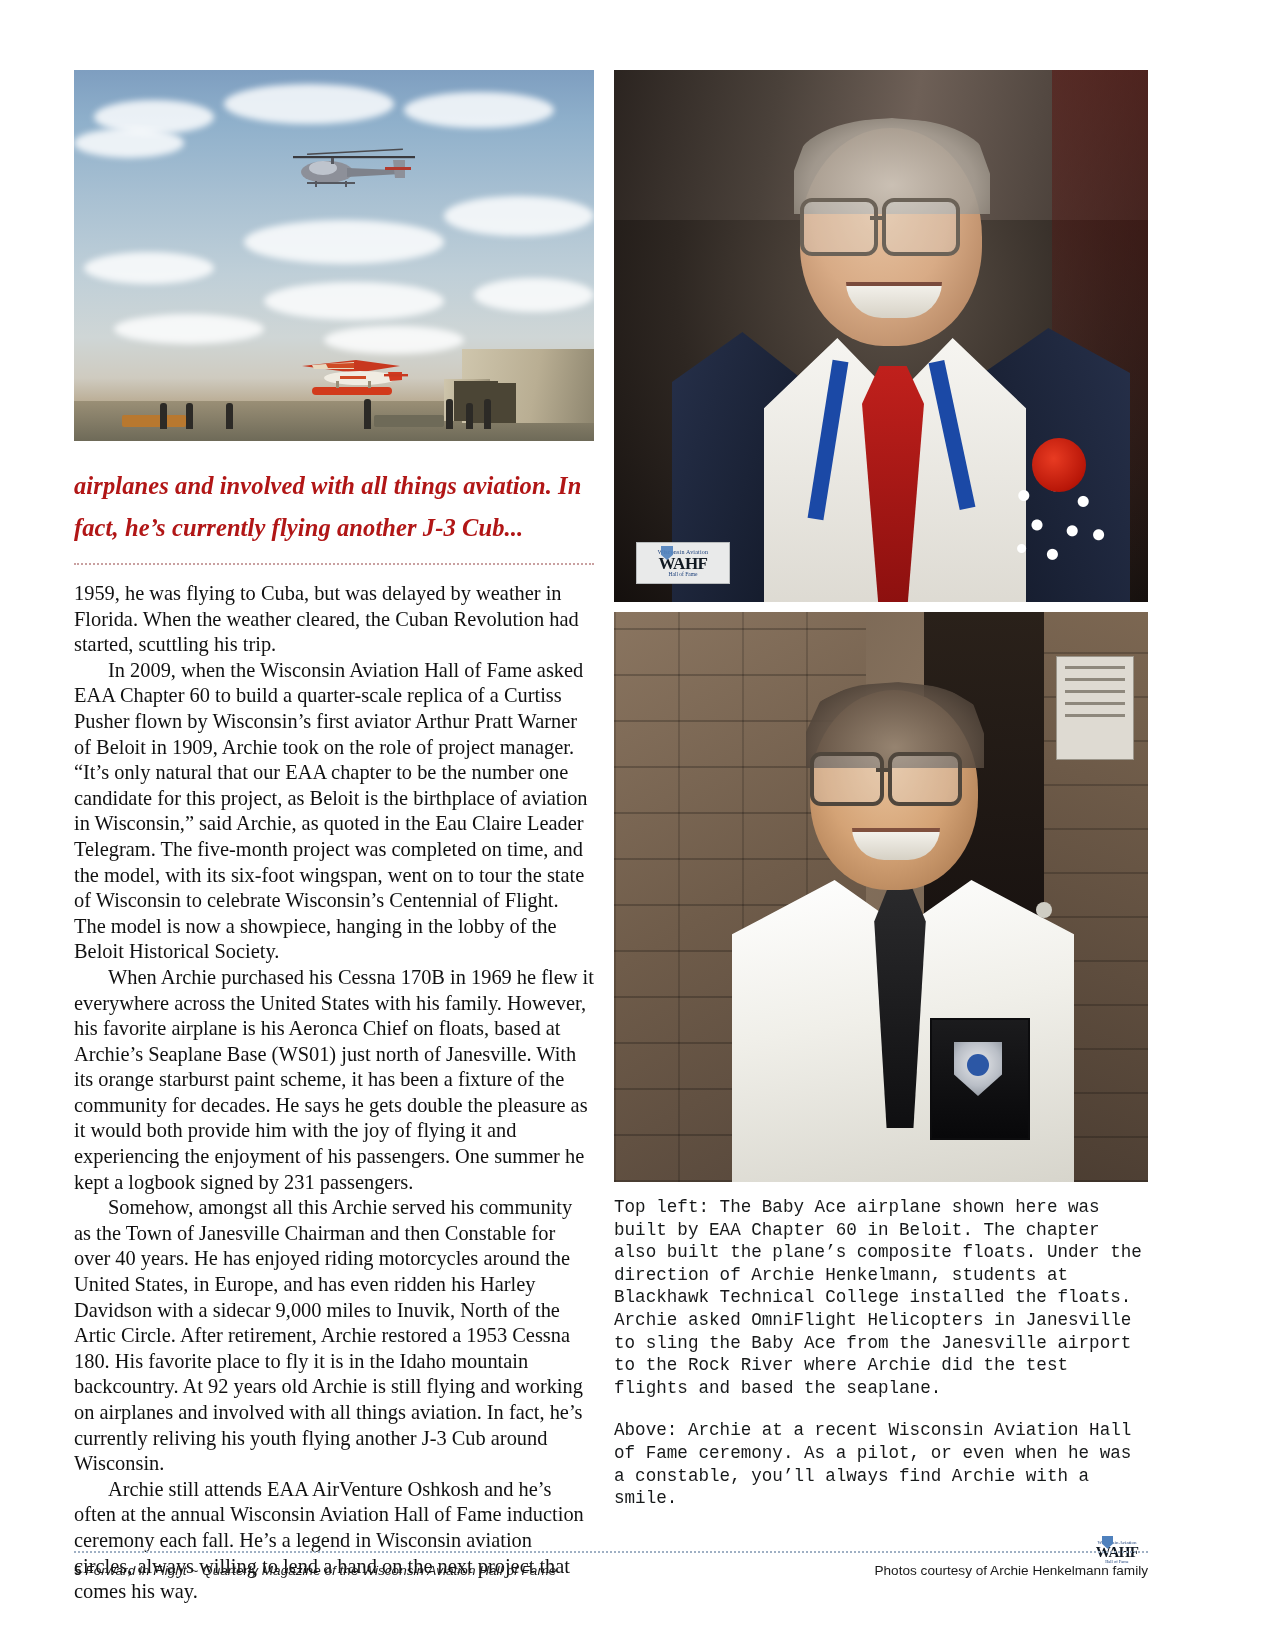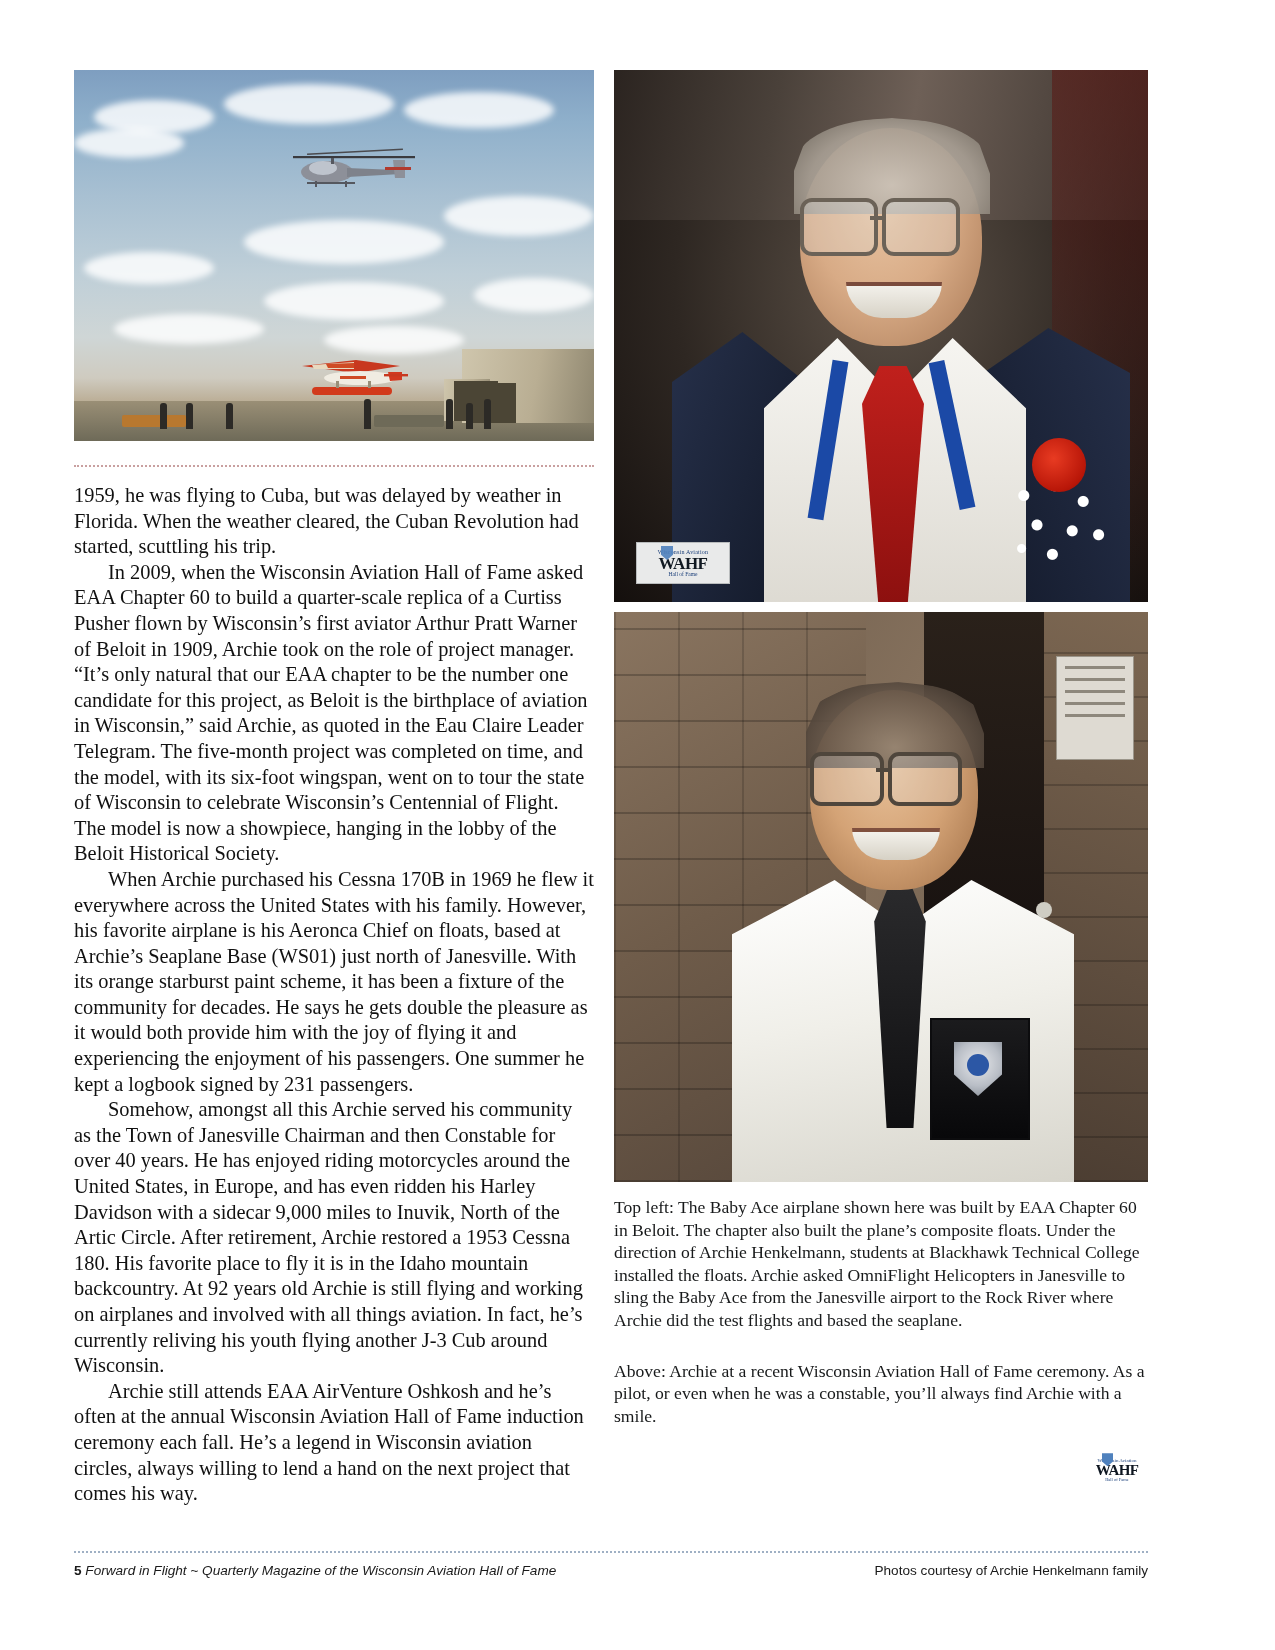--- a/index.html
+++ b/index.html
@@ -282,28 +282,28 @@
     content:"";position:absolute;left:13px;top:12px;width:22px;height:22px;border-radius:50%;
     background:#2c57a5;
   }
   .p2-epaulet{
     position:absolute;right:96px;top:290px;width:16px;height:16px;border-radius:50%;
     background:#cfcdc4;
   }
 
   
   .caption{
-    font-family:Liberation Serif, serif;
+    font-family:Liberation Mono, monospace;
     font-size:17.6px;
     line-height:22.6px;
     color:#17191a;
     margin-top:14px;
   }
   .caption p{margin:0;}
-  .caption p + p{margin-top:28px;}
+  .caption p + p{margin-top:20px;}
 
   
   .logo-sm{
     position:absolute;right:0;top:0;
     width:62px;height:34px;
     display:flex;flex-direction:column;align-items:center;justify-content:center;
     line-height:1;
   }
   .logo-sm .l-top{font-size:5px;color:#1b3f7a;font-family:"Liberation Serif",serif;}
   .logo-sm .l-mid{font-size:15px;font-weight:bold;color:#0e1620;font-family:"Liberation Serif",serif;letter-spacing:-.6px;}
@@ -387,20 +387,22 @@
       <div class="person" style="left:86px;"></div>
       <div class="person" style="left:112px;"></div>
       <div class="person" style="left:152px;"></div>
       <div class="person" style="left:290px;height:30px;"></div>
       <div class="person" style="left:372px;height:30px;"></div>
       <div class="person" style="left:392px;"></div>
       <div class="person" style="left:410px;height:30px;"></div>
     </div>
 
     <div class="pullquote">
+      <div>airplanes and involved with all things aviation. In</div>
+      <div>fact, he’s currently flying another J-3 Cub...</div>
     </div>
 
     <div class="dotrule"></div>
 
     <div class="body-text">
       <p>1959, he was flying to Cuba, but was delayed by weather in Florida. When the weather cleared, the Cuban Revolution had started, scuttling his trip.</p>
       <p class="indent">In 2009, when the Wisconsin Aviation Hall of Fame asked EAA Chapter 60 to build a quarter-scale replica of a Curtiss Pusher flown by Wisconsin’s first aviator Arthur Pratt Warner of Beloit in 1909, Archie took on the role of project manager. “It’s only natural that our EAA chapter to be the number one candidate for this project, as Beloit is the birthplace of aviation in Wisconsin,” said Archie, as quoted in the Eau Claire Leader Telegram. The five-month project was completed on time, and the model, with its six-foot wingspan, went on to tour the state of Wisconsin to celebrate Wisconsin’s Centennial of Flight. The model is now a showpiece, hanging in the lobby of the Beloit Historical Society.</p>
       <p class="indent">When Archie purchased his Cessna 170B in 1969 he flew it everywhere across the United States with his family. However, his favorite airplane is his Aeronca Chief on floats, based at Archie’s Seaplane Base (WS01) just north of Janesville. With its orange starburst paint scheme, it has been a fixture of the community for decades. He says he gets double the pleasure as it would both provide him with the joy of flying it and experiencing the enjoyment of his passengers. One summer he kept a logbook signed by 231 passengers.</p>
       <p class="indent">Somehow, amongst all this Archie served his community as the Town of Janesville Chairman and then Constable for over 40 years. He has enjoyed riding motorcycles around the United States, in Europe, and has even ridden his Harley Davidson with a sidecar 9,000 miles to Inuvik, North of the Artic Circle. After retirement, Archie restored a 1953 Cessna 180. His favorite place to fly it is in the Idaho mountain backcountry. At 92 years old Archie is still flying and working on airplanes and involved with all things aviation. In fact, he’s currently reliving his youth flying another J-3 Cub around Wisconsin.</p>
       <p class="indent">Archie still attends EAA AirVenture Oshkosh and he’s often at the annual Wisconsin Aviation Hall of Fame induction ceremony each fall. He’s a legend in Wisconsin aviation circles, always willing to lend a hand on the next project that comes his way.</p>

